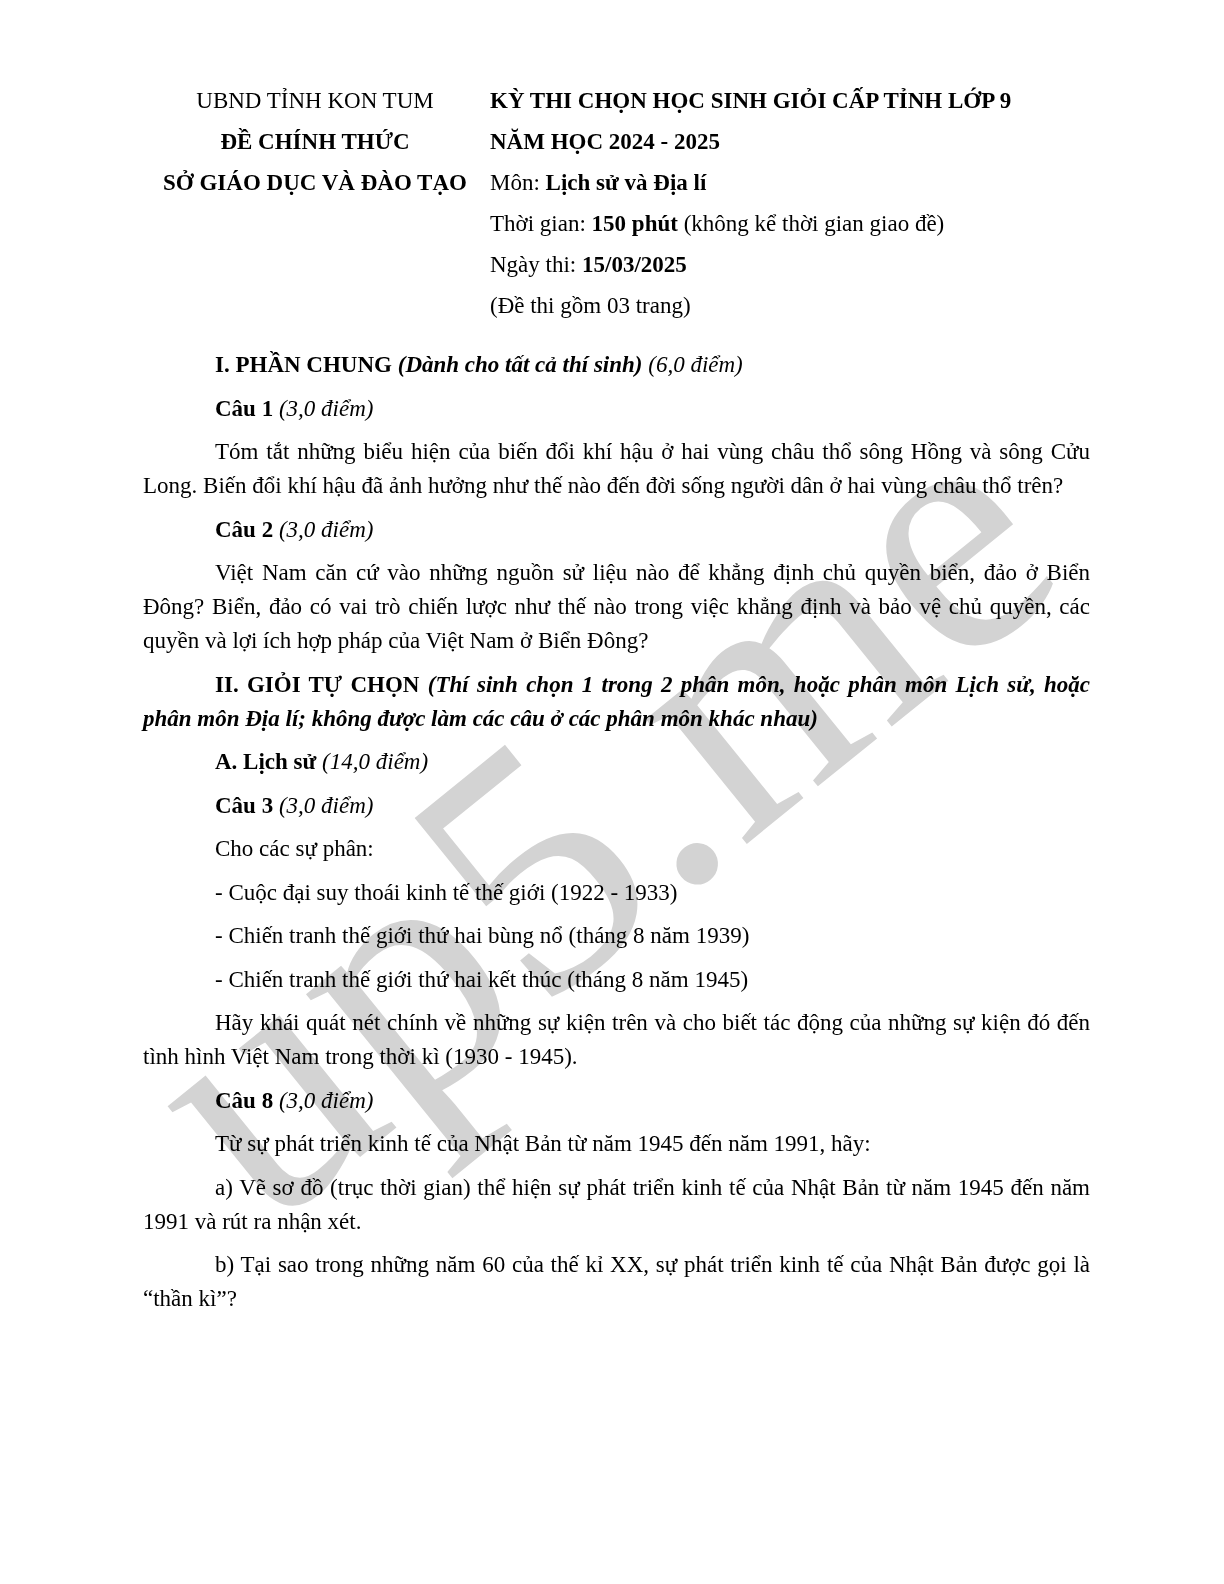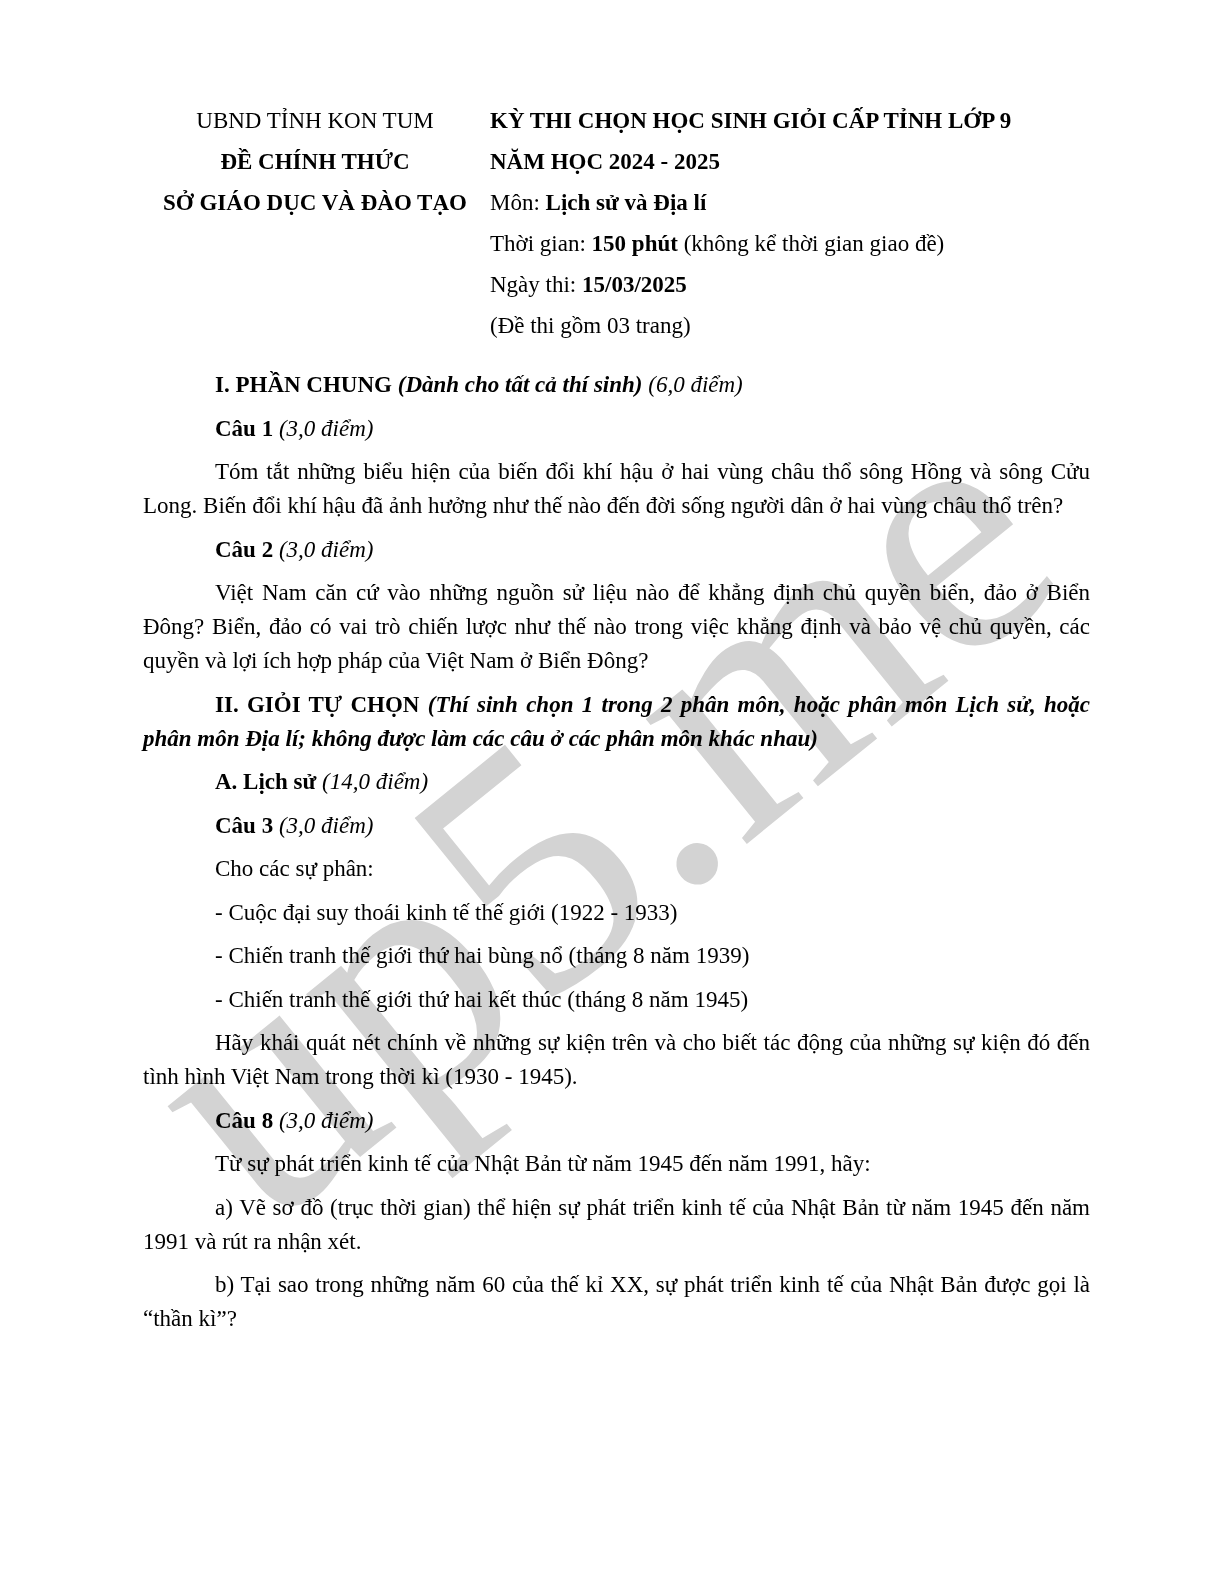--- a/index.html
+++ b/index.html
@@ -33,21 +33,21 @@
     white-space: nowrap;
     font-family: "Liberation Serif", "DejaVu Serif", serif;
   }
   .content {
     position: relative;
     z-index: 1;
   }
   
   .header {
     display: flex;
-    padding: 100px 160px 0 140px;
+    padding: 80px 160px 0 140px;
   }
   .header .h-line {
     font-size: 23px;
     line-height: 41px;
     white-space: nowrap;
   }
   .header-left {
     flex: 0 0 350px;
     text-align: center;
   }

